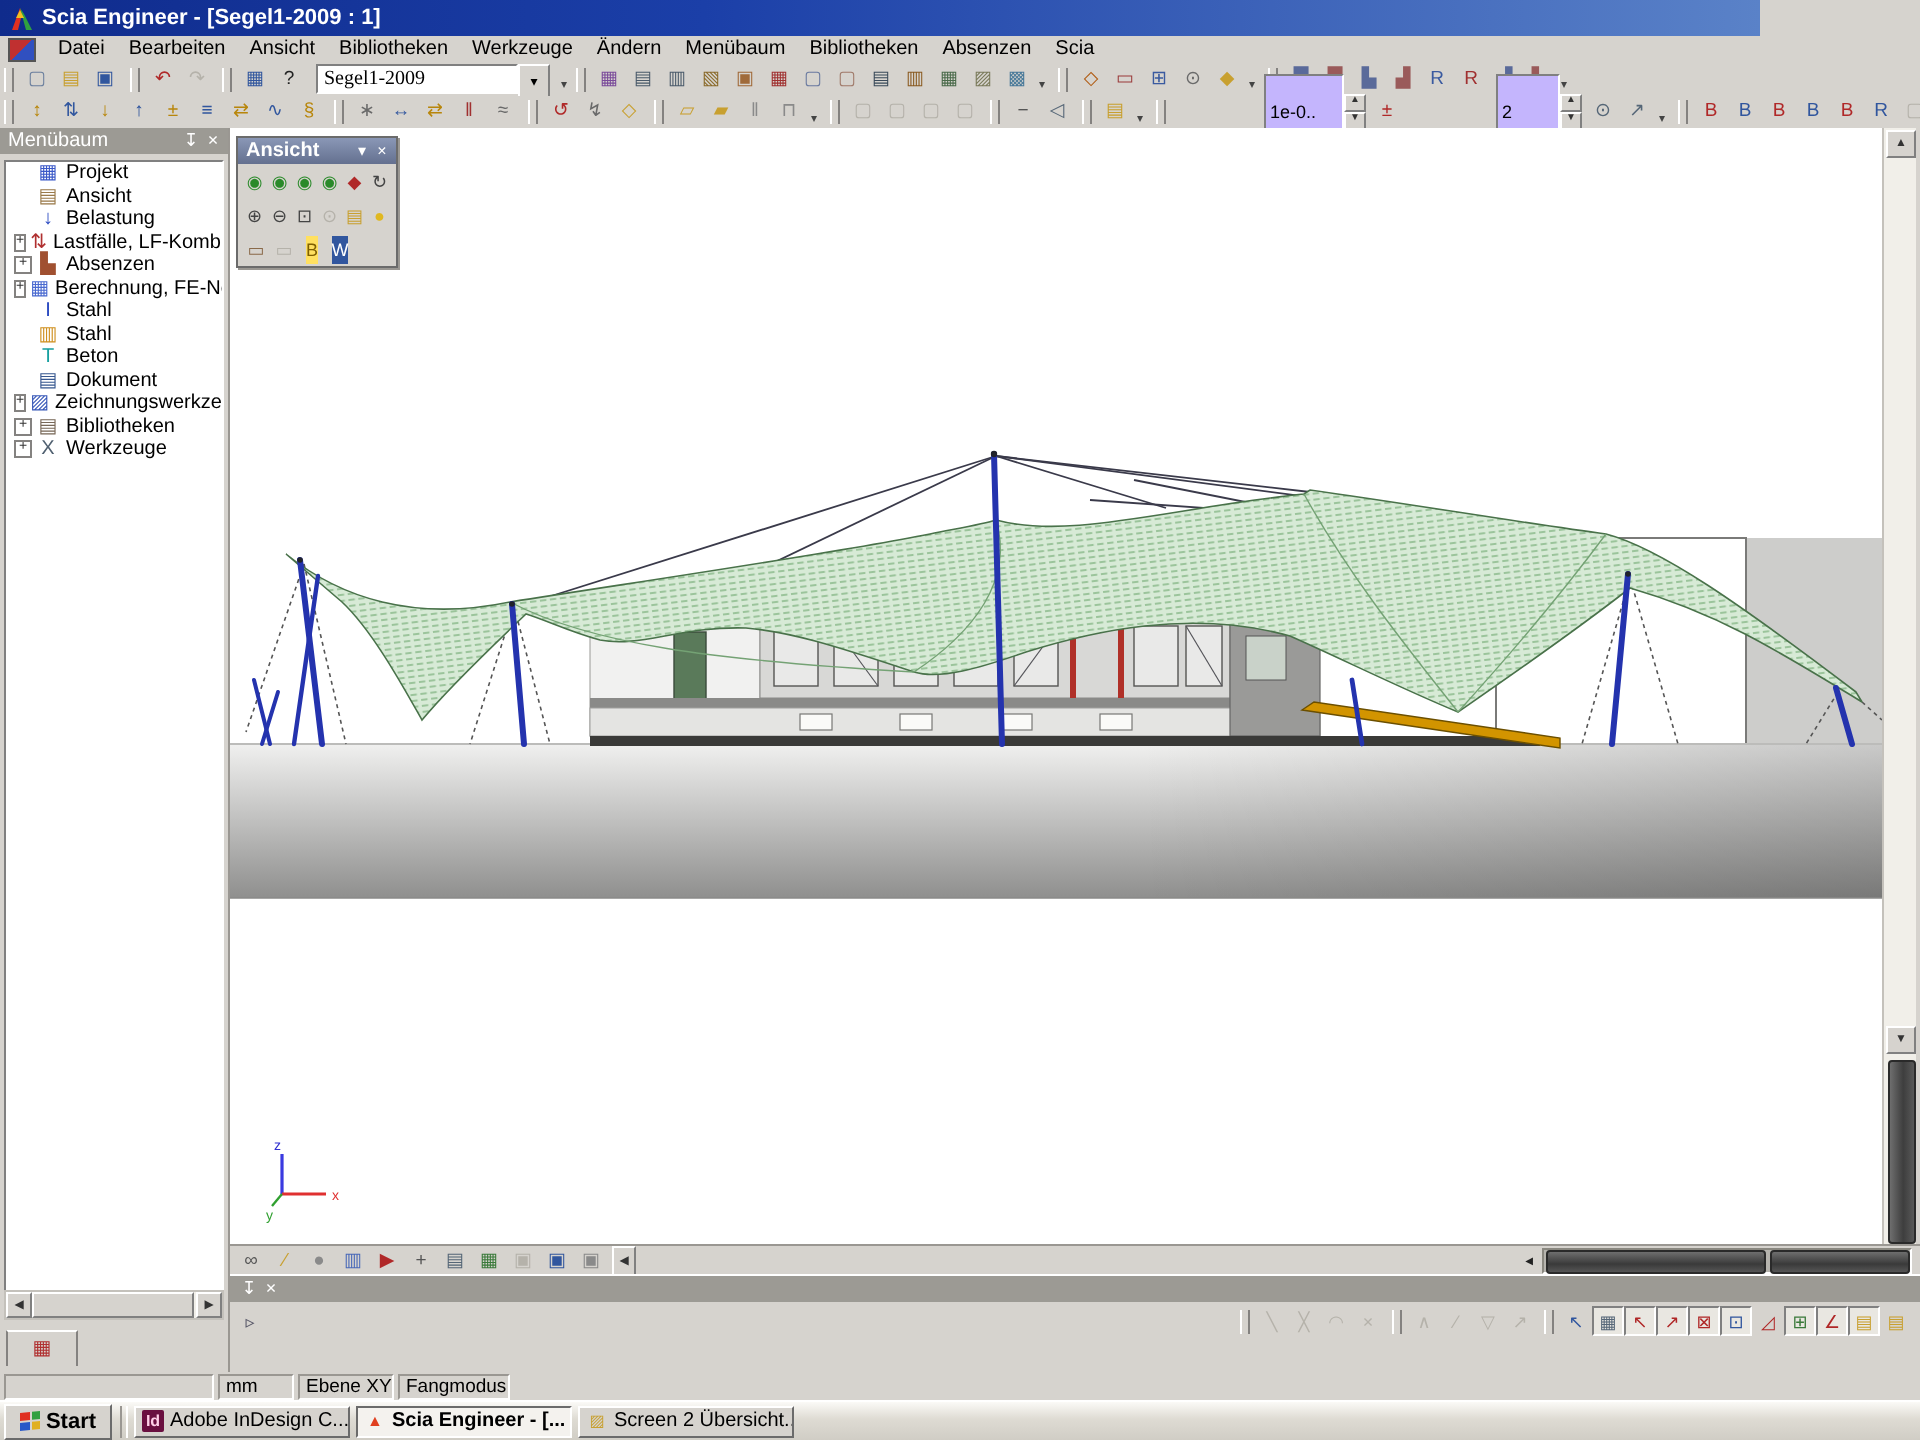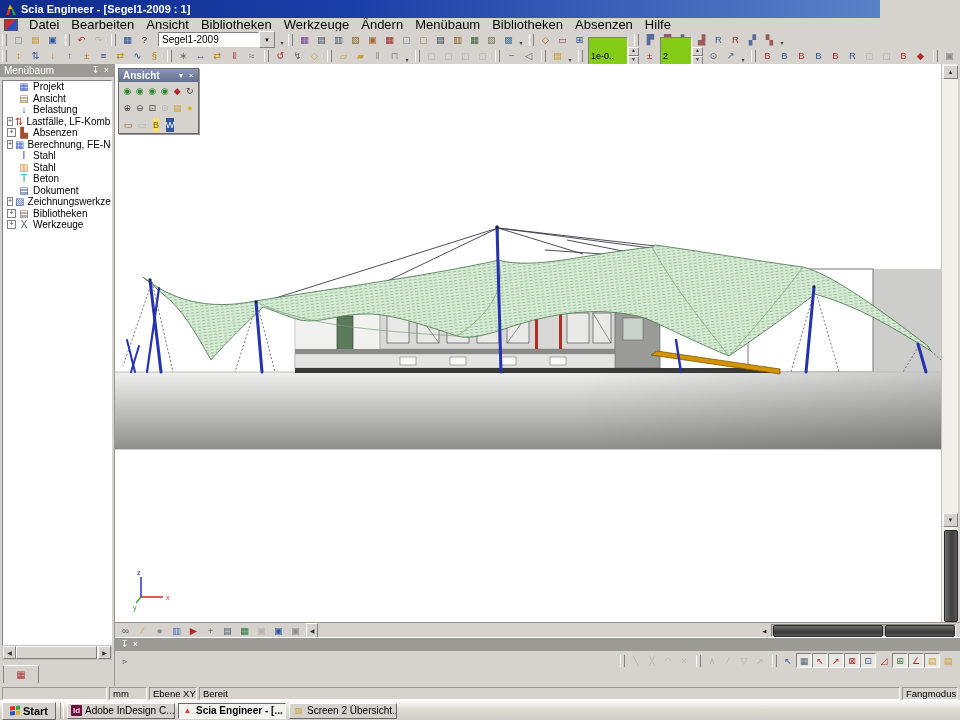--- a/index.html
+++ b/index.html
@@ -10,43 +10,43 @@
   }
   
   #titlebar{position:absolute;left:0;top:0;width:880px;height:18px;
     background:linear-gradient(90deg,#0f2b8c 0%,#1b3fa8 40%,#5a82c8 100%);
     display:flex;align-items:center;padding-left:3px;box-sizing:border-box;}
   #titlebar .ttext{color:#fff;font-weight:bold;font-size:11px;margin-left:4px;white-space:nowrap;}
   
   #menubar{position:absolute;left:0;top:18px;width:960px;height:13px;display:flex;align-items:center;
     background:#d6d3ce;border-bottom:1px solid #c4c1bb;}
   .mdi-ico{width:12px;height:10px;margin:0 5px 0 4px;background:linear-gradient(135deg,#c03030 0 50%,#3050c0 50% 100%);border:1px solid #555;}
-  .menu-item{padding:16px 6px;height:13px;line-height:13px;font-size:13px;cursor:default;}
+  .menu-item{padding:16px 6px;height:13px;line-height:13px;font-size:10px;cursor:default;}
   
   .tbar{position:absolute;left:0;width:960px;background:#d6d3ce;display:flex;align-items:center;}
   #tb1{top:31px;height:17px;border-bottom:1px solid #e8e6e0;}
   #tb2{top:48px;height:16px;border-bottom:1px solid #8a8880;}
   .tb-group{display:flex;align-items:center;padding:0 2px;}
   .tb-group::before{content:"";width:3px;height:12px;margin-right:3px;
     border-left:1px solid #fff;border-right:1px solid #848280;}
   .ticon{width:15px;height:14px;display:flex;align-items:center;justify-content:center;
     font-size:9.5px;line-height:14px;border:1px solid transparent;cursor:default;}
   .ticon .g{pointer-events:none;}
   .ticon.pressed{border-color:#808080 #fff #fff #808080;background:#e9e7e1;}
   .ticon.disabled .g{color:#b5b2aa !important;}
   .ovf{display:none;width:8px;height:14px;font-size:6px;color:#444;align-items:flex-end;justify-content:center;padding-bottom:1px;}
   .ovf.show{display:flex;}
-  .combo{display:flex;align-items:center;margin:16px 3px;height:15px;}
+  .combo{display:flex;margin:16px 3px;height:15px;font-family:Liberation Serif, serif;}
   .combo .cbox{width:96px;height:13px;background:#fff;border:1px solid;border-color:#808080 #fff #fff #808080;
     font-size:10px;line-height:13px;padding-left:3px;white-space:nowrap;overflow:hidden;}
   .combo .cbtn{width:14px;height:15px;background:#d6d3ce;border:1px solid;border-color:#fff #808080 #808080 #fff;
     font-size:7px;display:flex;align-items:center;justify-content:center;}
   .spin{display:flex;align-items:center;height:14px;margin:0 2px;}
-  .spin .sval{width:34px;height:12px;background:#84cc16;border:1px solid;border-color:#808080 #fff #fff #808080;
-    font-size:9px;line-height:12px;padding:12px 2px;white-space:nowrap;overflow:hidden;}
+  .spin .sval{width:34px;height:12px;background:#c4b5fd;border:1px solid;border-color:#808080 #fff #fff #808080;
+    font-size:9px;line-height:12px;padding:12px 2px;white-space:nowrap;overflow:hidden;margin-left:44px;}
   .spin .sarr{display:flex;flex-direction:column;width:11px;}
   .spin .sarr span{height:7px;background:#d6d3ce;border:1px solid;border-color:#fff #808080 #808080 #fff;
     font-size:5px;line-height:5px;text-align:center;color:#333;}
   
   #left-dock{position:absolute;left:0;top:64px;width:115px;height:622px;background:#d6d3ce;
     border-right:1px solid #9a9792;box-sizing:border-box;}
   .dock-head{height:13px;background:#9c9a94;display:flex;align-items:center;padding:0 2px 0 4px;}
   .dock-head .dtitle{color:#fff;font-size:10px;flex:1;white-space:nowrap;overflow:hidden;}
   .dock-head .dbtn{color:#fff;font-size:9px;width:11px;text-align:center;line-height:11px;}
   #tree{position:absolute;left:2px;top:16px;right:2px;height:576px;background:#fff;
@@ -147,21 +147,21 @@
       <span class="menu-item">Werkzeuge</span>
 
       <span class="menu-item">Ändern</span>
 
       <span class="menu-item">Menübaum</span>
 
       <span class="menu-item">Bibliotheken</span>
 
       <span class="menu-item">Absenzen</span>
 
-      <span class="menu-item">Hilfe</span>
+      <span class="menu-item">Scia</span>
     </div>
 </div>
 
 <div class="tbar" id="tb1">
   <div style="display:flex">
 
       <div class="tb-group">
         <div style="display:flex">
 
             <div class="ticon">
@@ -1071,21 +1071,20 @@
             </div>
         </div>
       </div>
   </div>
 </div>
 
 <div id="statusbar">
   <span class="st-cell" style="width:97px"></span>
   <span class="st-cell" style="width:30px">mm</span>
   <span class="st-cell" style="width:40px">Ebene XY</span>
-  <span class="st-cell" style="flex:1">Bereit</span>
   <span class="st-cell" style="width:48px;margin-right:2px">Fangmodus</span>
 </div>
 
 <div id="taskbar">
   <div id="start-btn">
     <span class="winflag">
       <i style="background:#e03020"></i>
         <i style="background:#30a040"></i>
       <i style="background:#2858c8"></i>
         <i style="background:#e0b020"></i>

